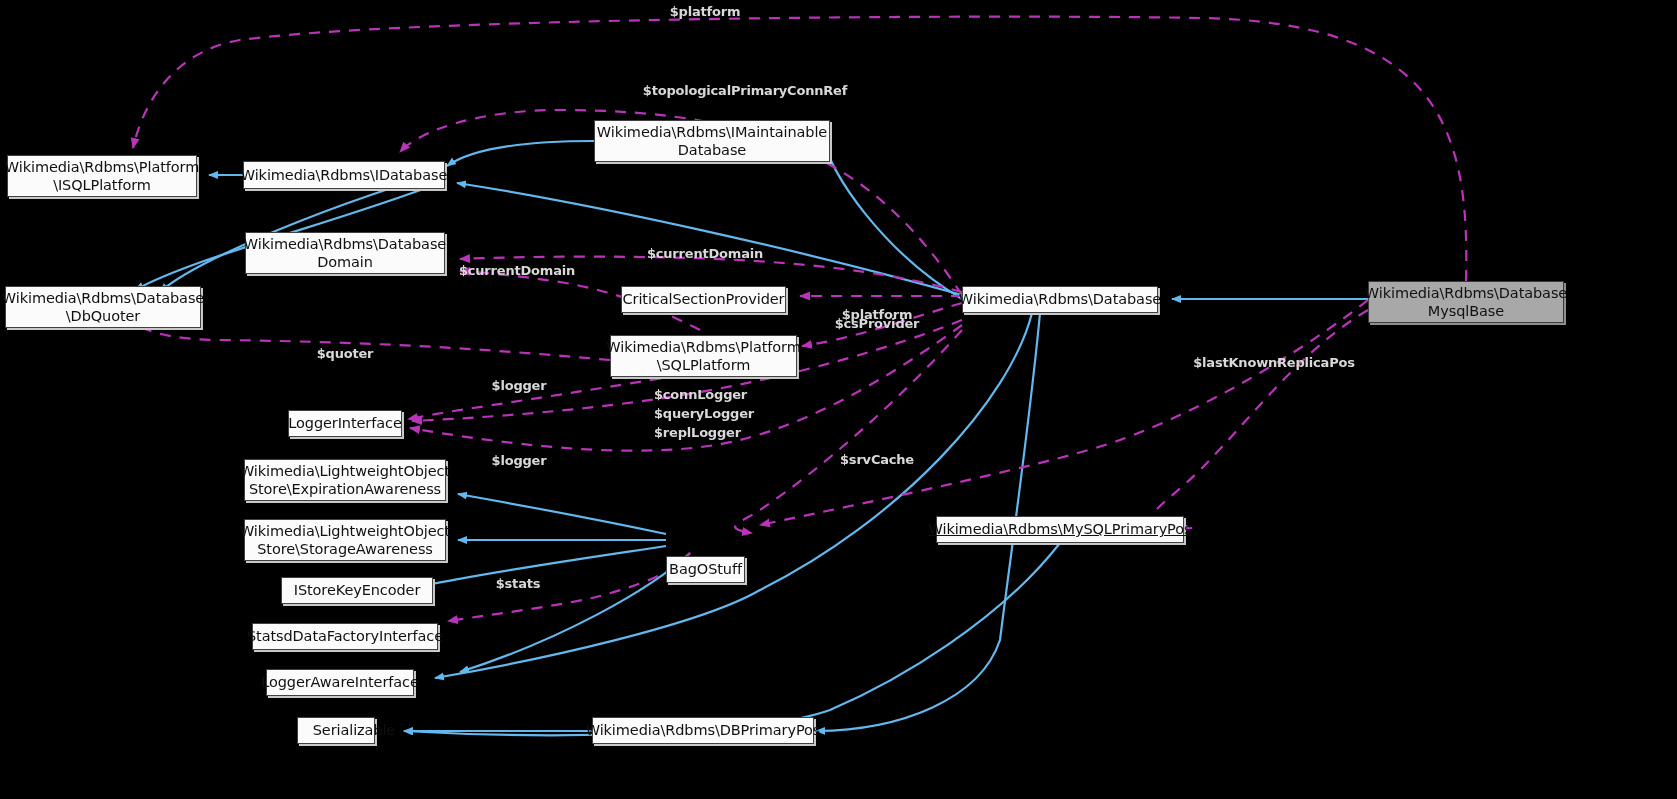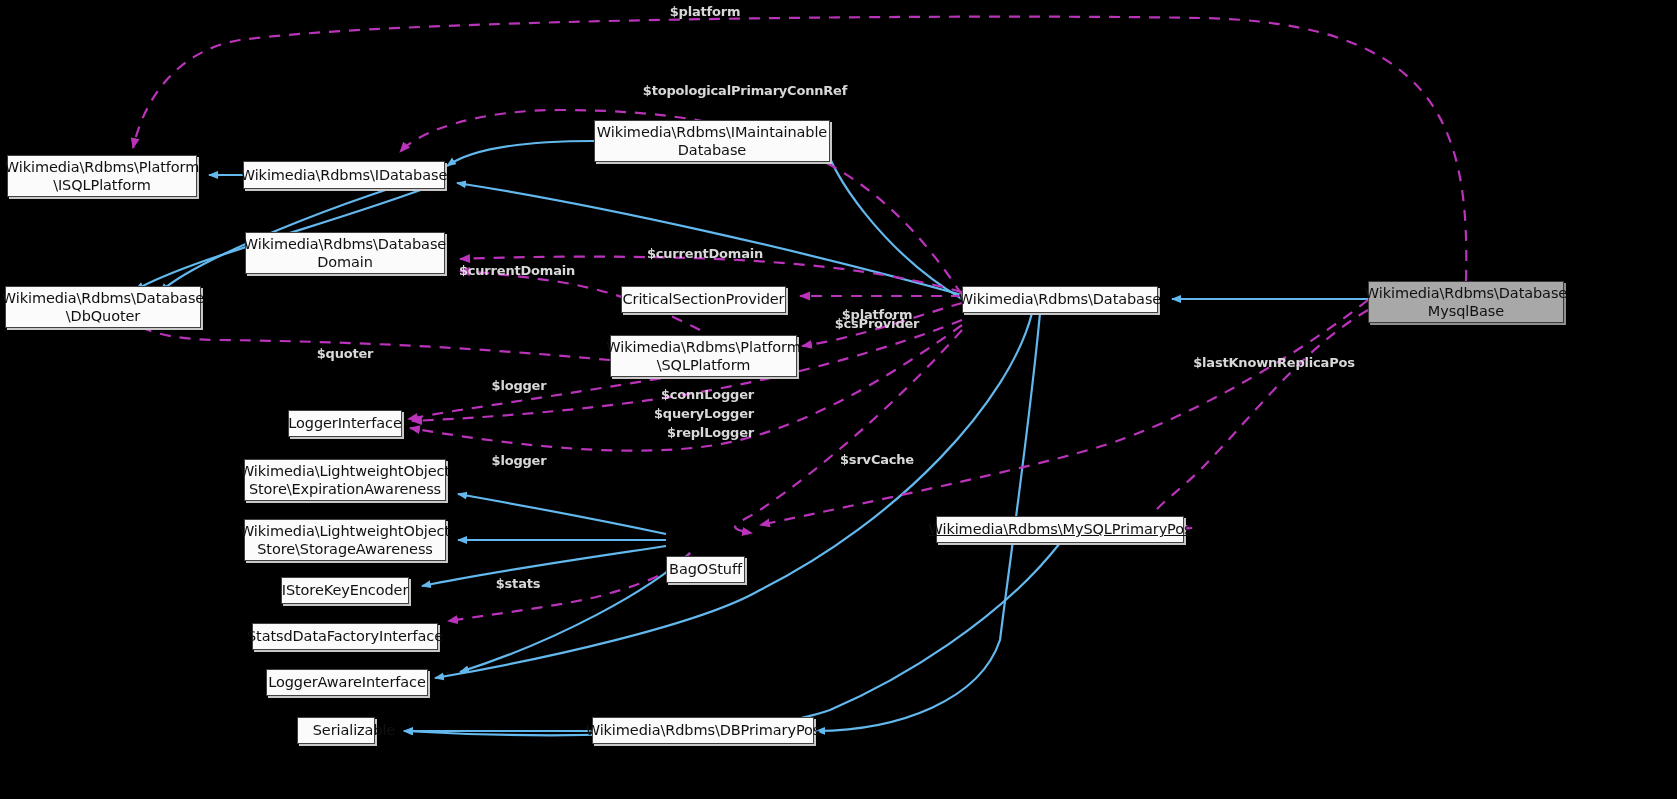--- a/index.html
+++ b/index.html
@@ -45,21 +45,21 @@
     background: #a8a8a8;
     border: 1px solid #3a3a3a;
     box-shadow: 2px 2px 0 0 #8f8f8f;
   }
   .edge-label {
     position: absolute;
     color: #d8d8d8;
     font-size: 13px;
     font-weight: bold;
     line-height: 19px;
-    text-align: right;
+    text-align: left;
     white-space: pre-line;
     letter-spacing: -0.2px;
     z-index: 6;
     transform: translateX(-50%);
   }
 </style>
 </head>
 <body>
 
 <div id="diagram-root">
@@ -126,23 +126,23 @@
 MysqlBase</div>
       <div class="node" style="left: 610px; top: 335px; width: 187px; height: 42px;">Wikimedia\Rdbms\Platform
 \SQLPlatform</div>
       <div class="node" style="left: 288px; top: 410px; width: 114px; height: 27px;">LoggerInterface</div>
       <div class="node" style="left: 244px; top: 459px; width: 202px; height: 42px;">Wikimedia\LightweightObject
 Store\ExpirationAwareness</div>
       <div class="node" style="left: 244px; top: 519px; width: 202px; height: 42px;">Wikimedia\LightweightObject
 Store\StorageAwareness</div>
       <div class="node" style="left: 666px; top: 556px; width: 79px; height: 27px;">BagOStuff</div>
       <div class="node" style="left: 936px; top: 516px; width: 248px; height: 27px; text-decoration: underline;">Wikimedia\Rdbms\MySQLPrimaryPos</div>
-      <div class="node" style="left: 281px; top: 577px; width: 128px; height: 27px;">IStoreKeyEncoder</div>
+      <div class="node" style="left: 281px; top: 577px; width: 152px; height: 27px;">IStoreKeyEncoder</div>
       <div class="node" style="left: 252px; top: 623px; width: 186px; height: 27px;">StatsdDataFactoryInterface</div>
-      <div class="node" style="left: 266px; top: 669px; width: 162px; height: 27px; text-align: center;">LoggerAwareInterface</div>
+      <div class="node" style="left: 266px; top: 669px; width: 148px; height: 27px; text-align: center;">LoggerAwareInterface</div>
       <div class="node" style="left: 297px; top: 717px; width: 78px; height: 27px; padding-left: 36px;">Serializable</div>
       <div class="node" style="left: 592px; top: 717px; width: 222px; height: 27px;">Wikimedia\Rdbms\DBPrimaryPos</div>
     </div>
   <div id="labels-layer">
       <div class="edge-label" style="left: 705px; top: 2px;">$platform</div>
       <div class="edge-label" style="left: 745px; top: 81px;">$topologicalPrimaryConnRef</div>
       <div class="edge-label" style="left: 705px; top: 244px;">$currentDomain</div>
       <div class="edge-label" style="left: 517px; top: 261px;">$currentDomain</div>
       <div class="edge-label" style="left: 877px; top: 282px; margin-top: 32px;">$csProvider</div>
       <div class="edge-label" style="left: 877px; top: 305px;">$platform</div>

